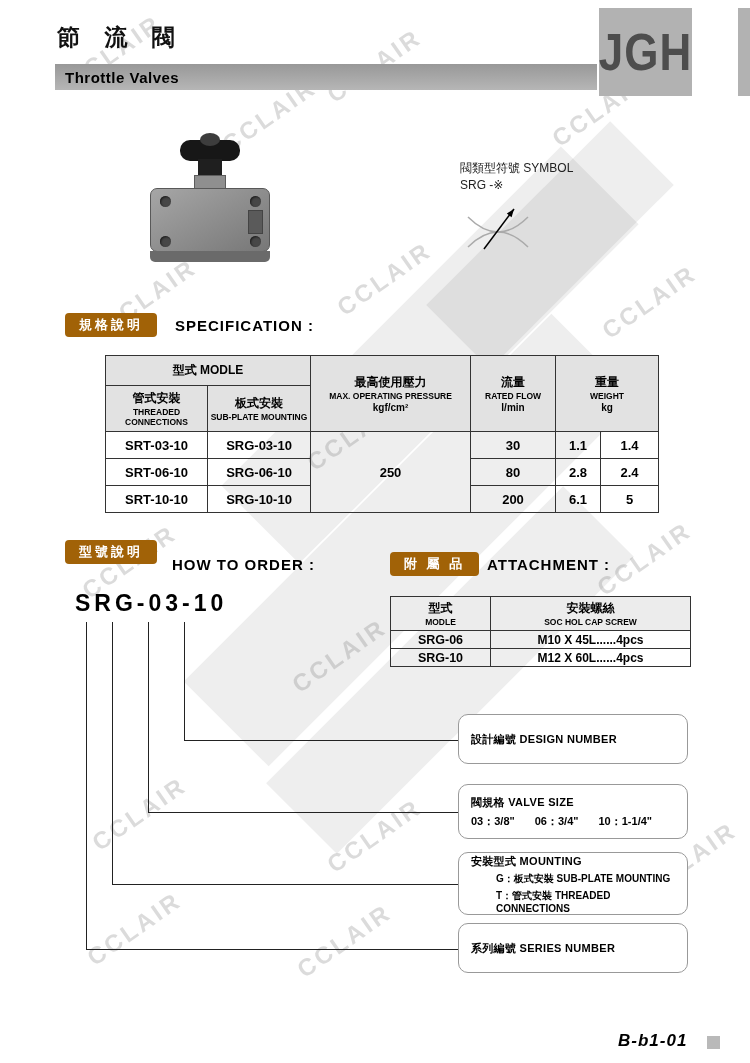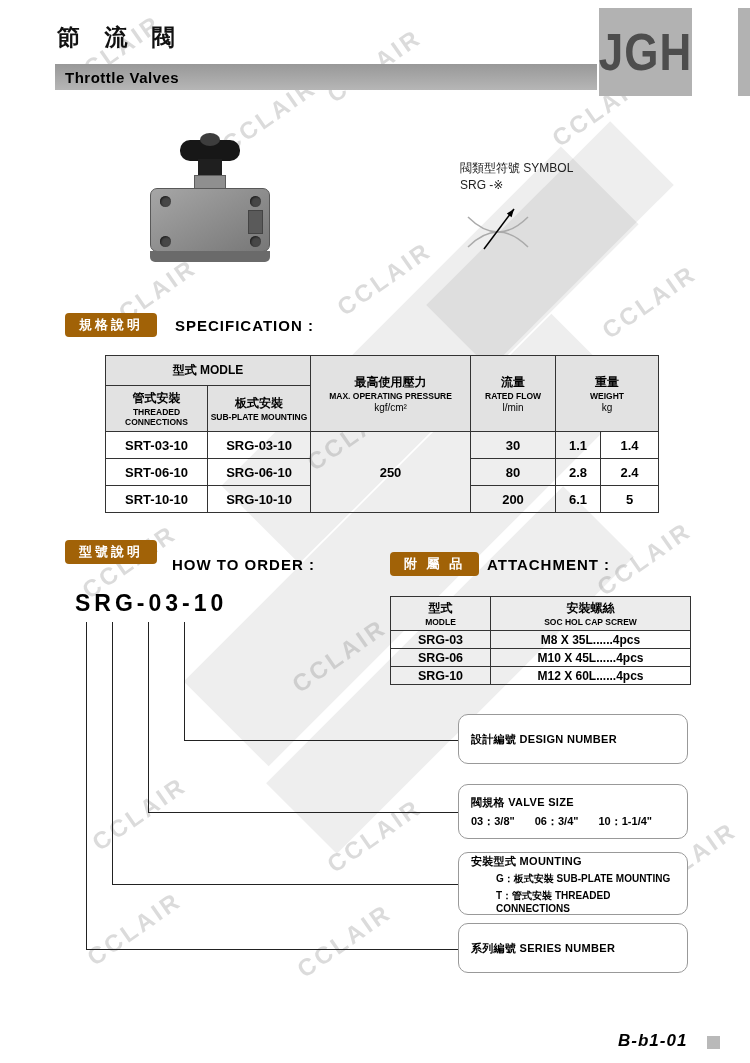--- a/index.html
+++ b/index.html
@@ -44,21 +44,21 @@
   .heading { position:absolute; z-index:2; font-size:15px; font-weight:bold; letter-spacing:1px; color:#000; }
 
   
   .spec-table { position:absolute; left:105px; top:355px; z-index:2; width:553px;
                 border-collapse:collapse; table-layout:fixed; }
   .spec-table td { border:1px solid #333; text-align:center; vertical-align:middle; padding:1px; }
   .hd { background:#e2e2e2; }
   .r1 { height:30px;margin-top:28px; } .r2 { height:46px; } .rd { height:27px; }
   .zh { font-size:12px; font-weight:bold; }
   .en { font-size:8.5px; font-weight:bold; line-height:1.2; }
-  .unit { font-size:10px; font-weight:normal; }
+  .unit { font-size:10px; font-weight:bold; }
   .model { font-size:13px; font-weight:bold; }
   .val { font-size:13px; font-weight:600; }
 
   
   .order-code { position:absolute; left:75px; top:590px; z-index:2; font-size:23px; font-weight:bold; letter-spacing:4px; }
   .vline { position:absolute; width:1px; background:#222; z-index:1; }
   .hline { position:absolute; height:1px; background:#222; z-index:1; }
   .callout { position:absolute; left:458px; width:230px; z-index:2; border:1px solid #999; border-radius:10px;
              background:#fff; display:flex; flex-direction:column; justify-content:center; padding:0 12px; }
   .co-title { font-size:11px; font-weight:bold; letter-spacing:0.3px; }
@@ -220,24 +220,20 @@
       <td>
         <div class="zh">型式</div>
         <div class="en">MODLE</div>
       </td>
       <td>
         <div class="zh">安裝螺絲</div>
         <div class="en">SOC HOL CAP SCREW</div>
       </td>
     </tr>
     <tr class="att-row">
-      <td class="att-model">SRG-03</td>
-      <td class="att-screw">M8 X 35L......4pcs</td>
-    </tr>
-    <tr class="att-row">
       <td class="att-model">SRG-06</td>
       <td class="att-screw">M10 X 45L......4pcs</td>
     </tr>
     <tr class="att-row">
       <td class="att-model">SRG-10</td>
       <td class="att-screw">M12 X 60L......4pcs</td>
     </tr>
   </tbody>
     </table>
 

